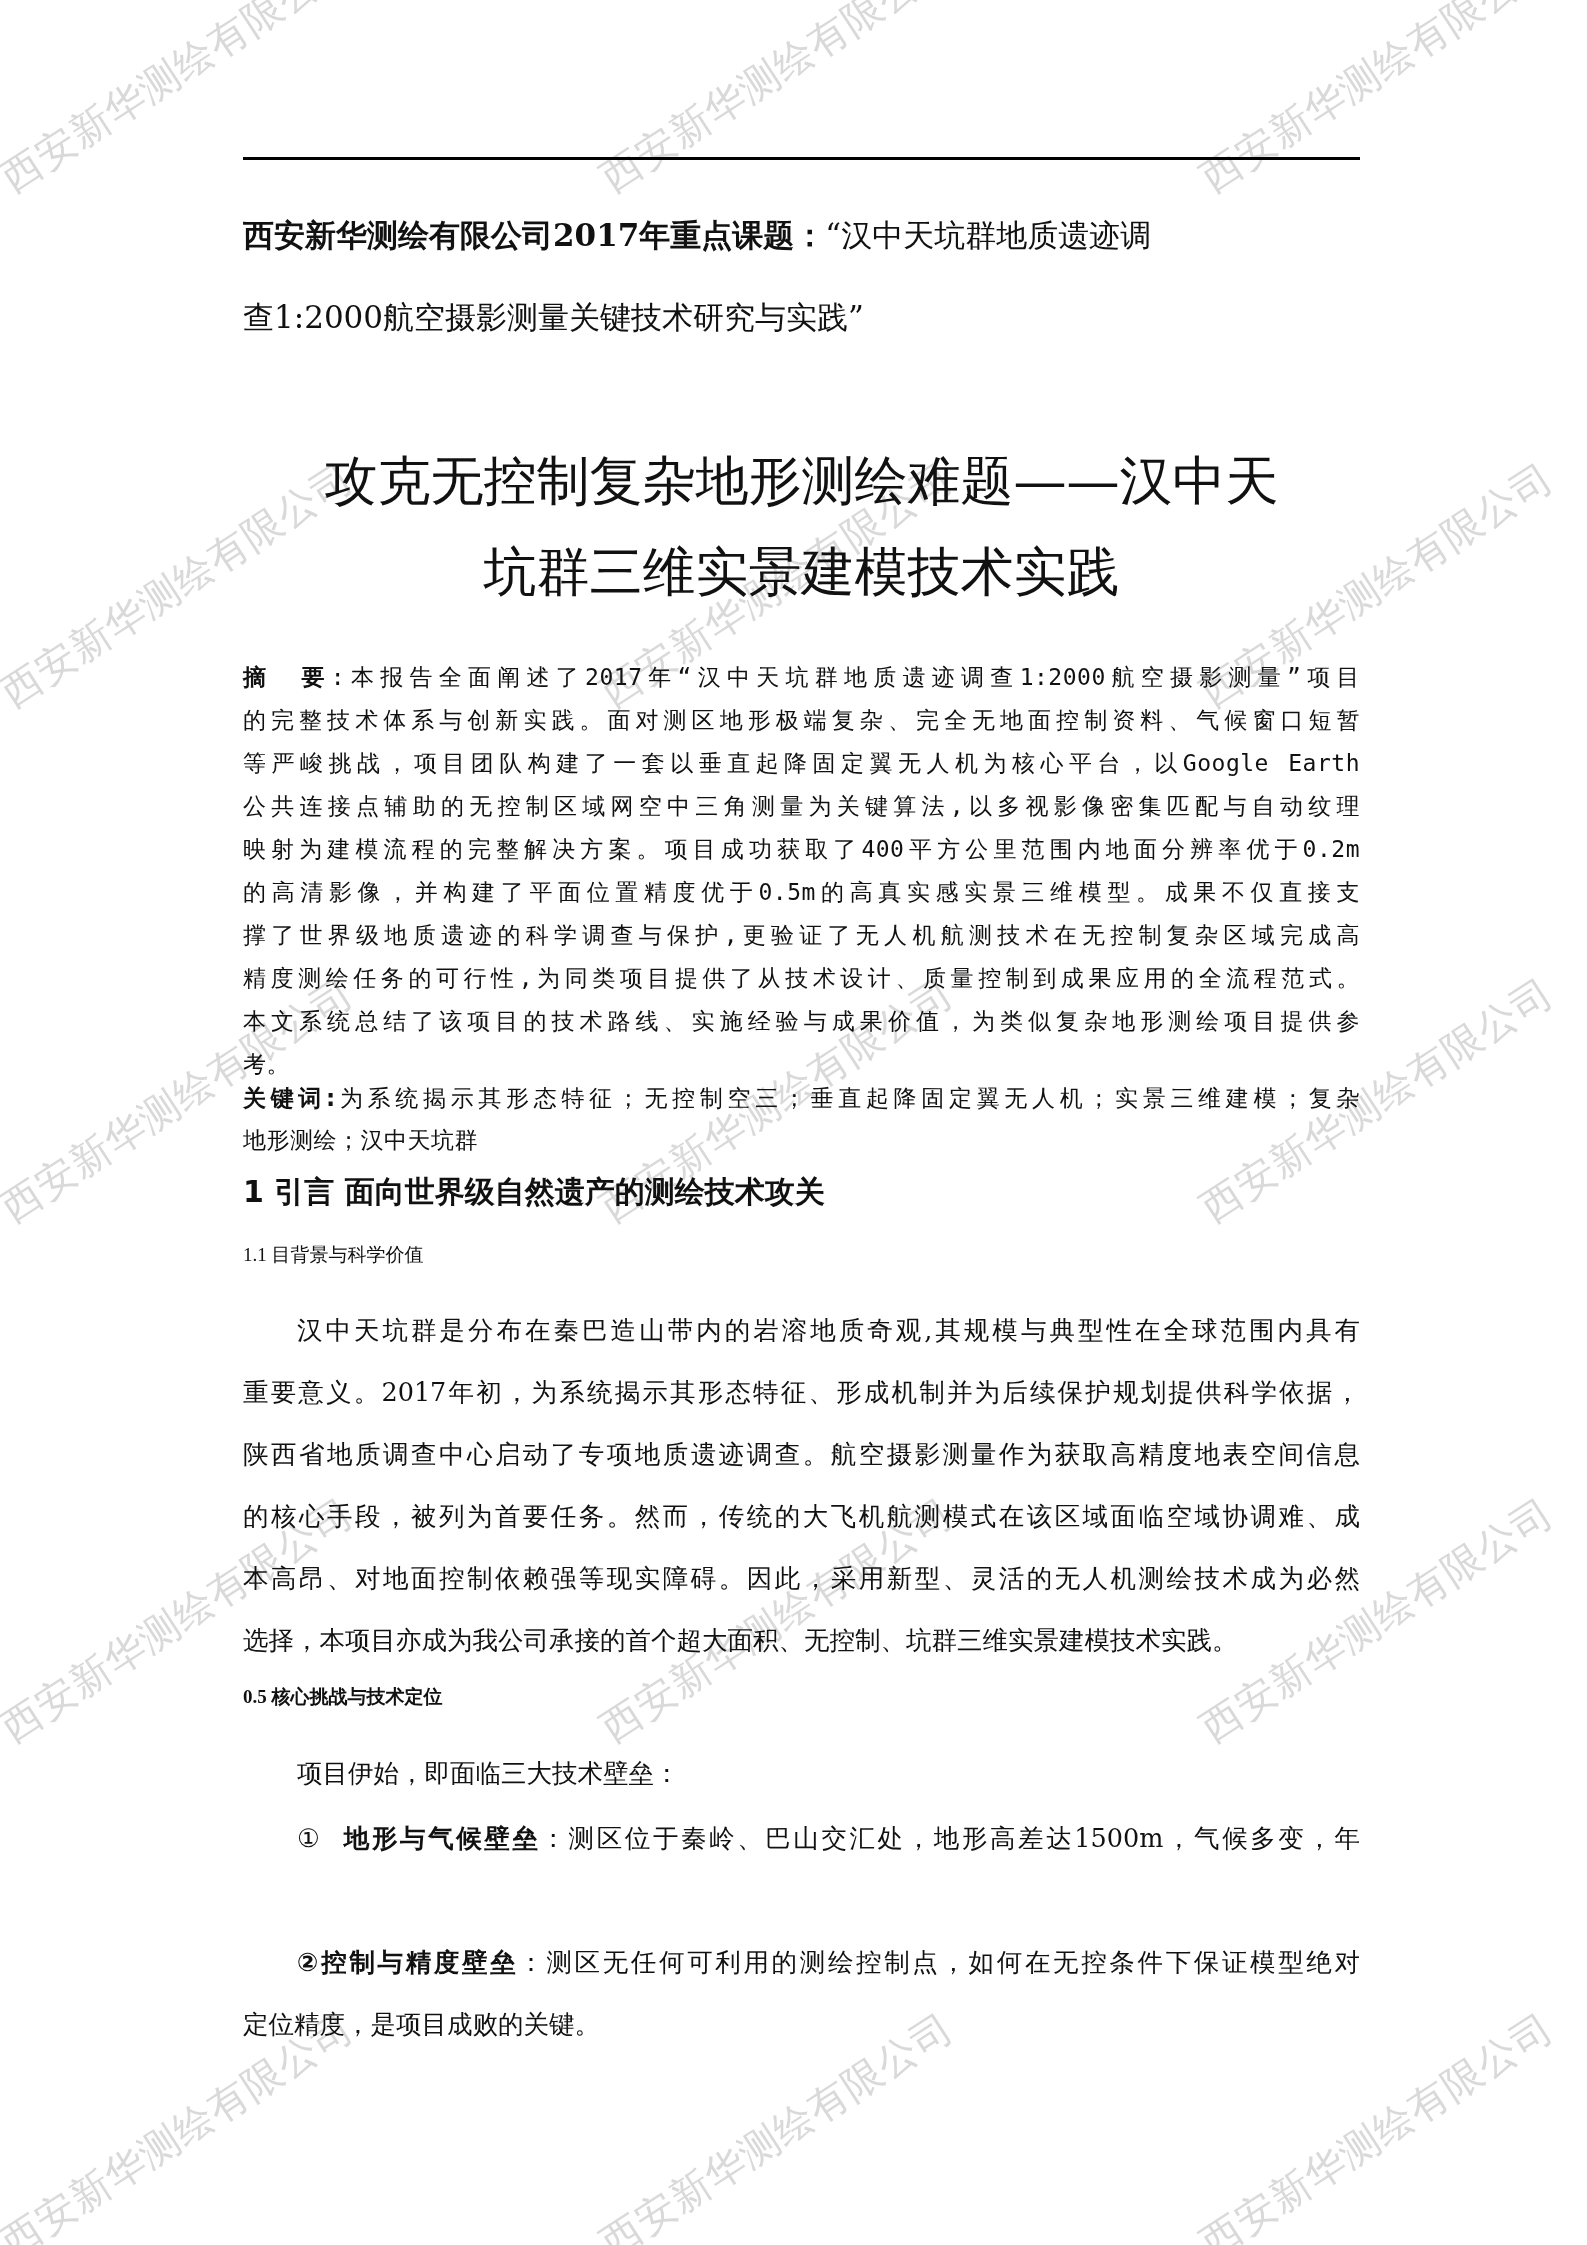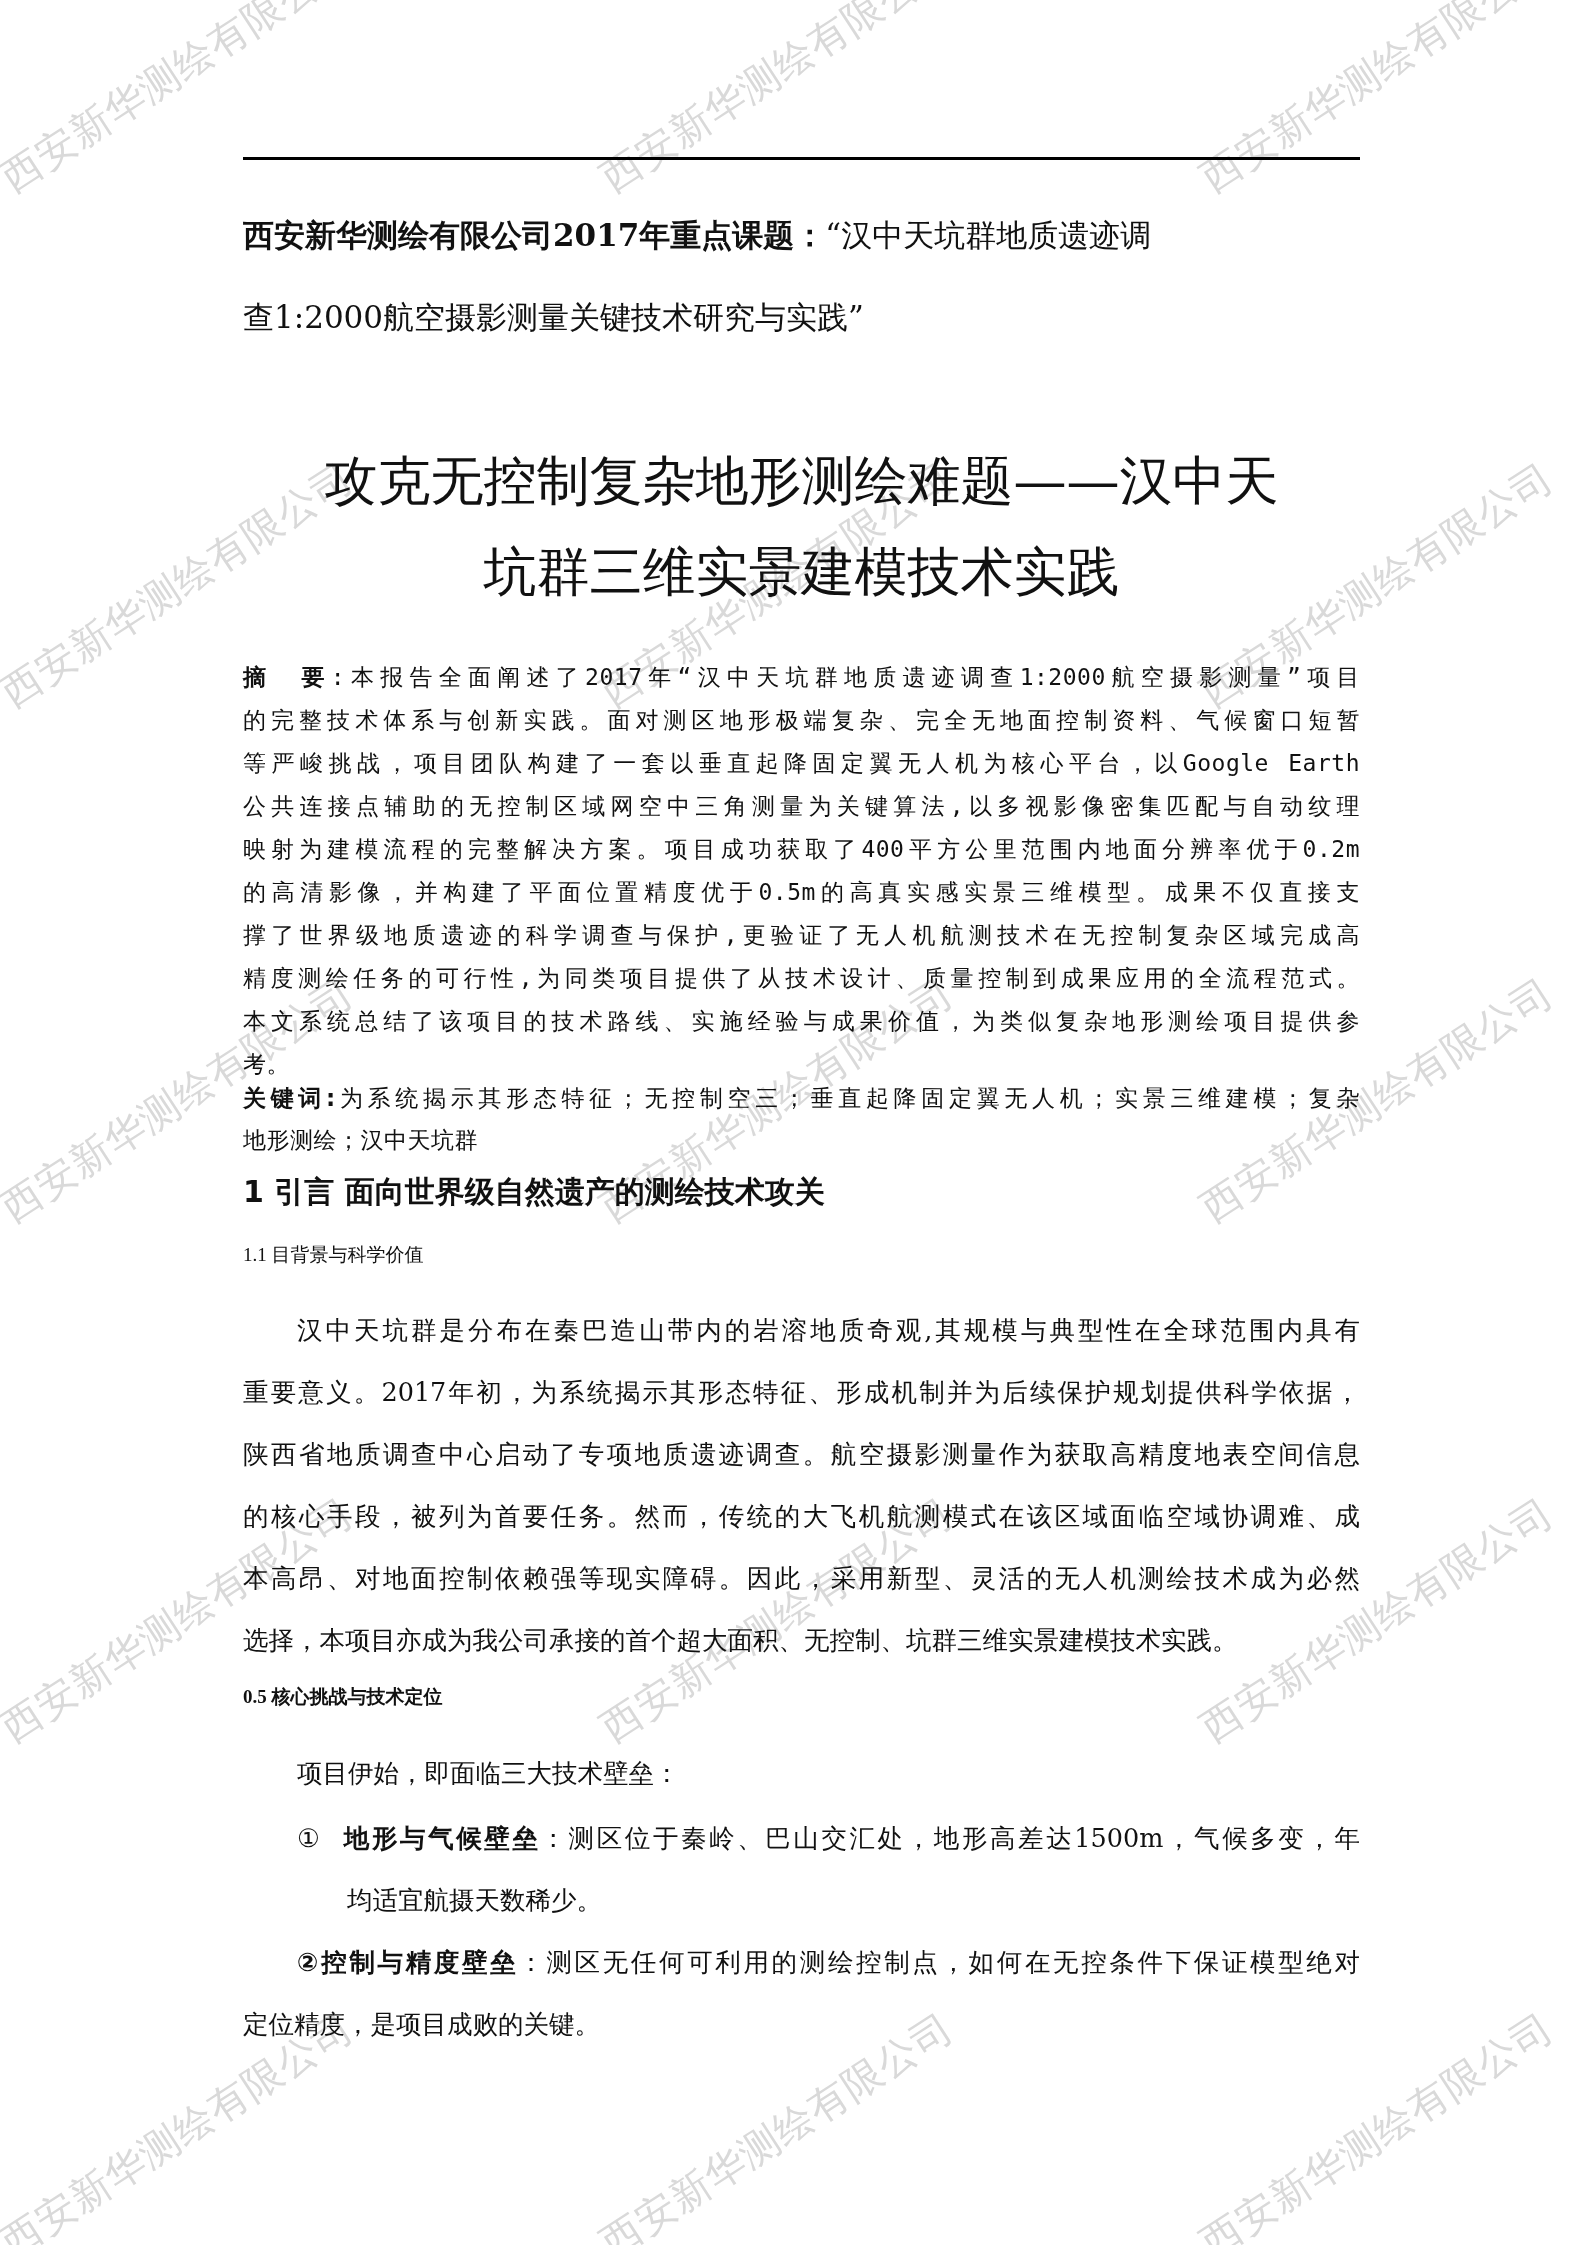--- a/index.html
+++ b/index.html
@@ -91,20 +91,19 @@
 
     <div class="line h2" style="top:1680px; font-weight:bold;">
       <span>0.5  核心挑战与技术定位</span>
     </div>
 
     <div class="line body" style="top:1743px; left:297px;">项目伊始，即面临三大技术壁垒：</div>
 
     <div class="line body just" style="top:1808px; left:297px; width:1063px;">
       <span>①</span>&nbsp;&nbsp;<b>地形与气候壁垒</b><span>：测区位于秦岭、巴山交汇处，地形高差达1500m，气候多变，年</span>
     </div>
-    <div class="line body" style="top:1870px; left:347px;">均适宜航摄天数稀少。</div>
 
     <div class="line body just" style="top:1932px; left:297px; width:1063px;">
       <b>②</b><b>控制与精度壁垒</b><span>：测区无任何可利用的测绘控制点，如何在无控条件下保证模型绝对</span>
     </div>
     <div class="line body" style="top:1994px;">定位精度，是项目成败的关键。</div>
   </div>
 </div>
 
 </body></html>

